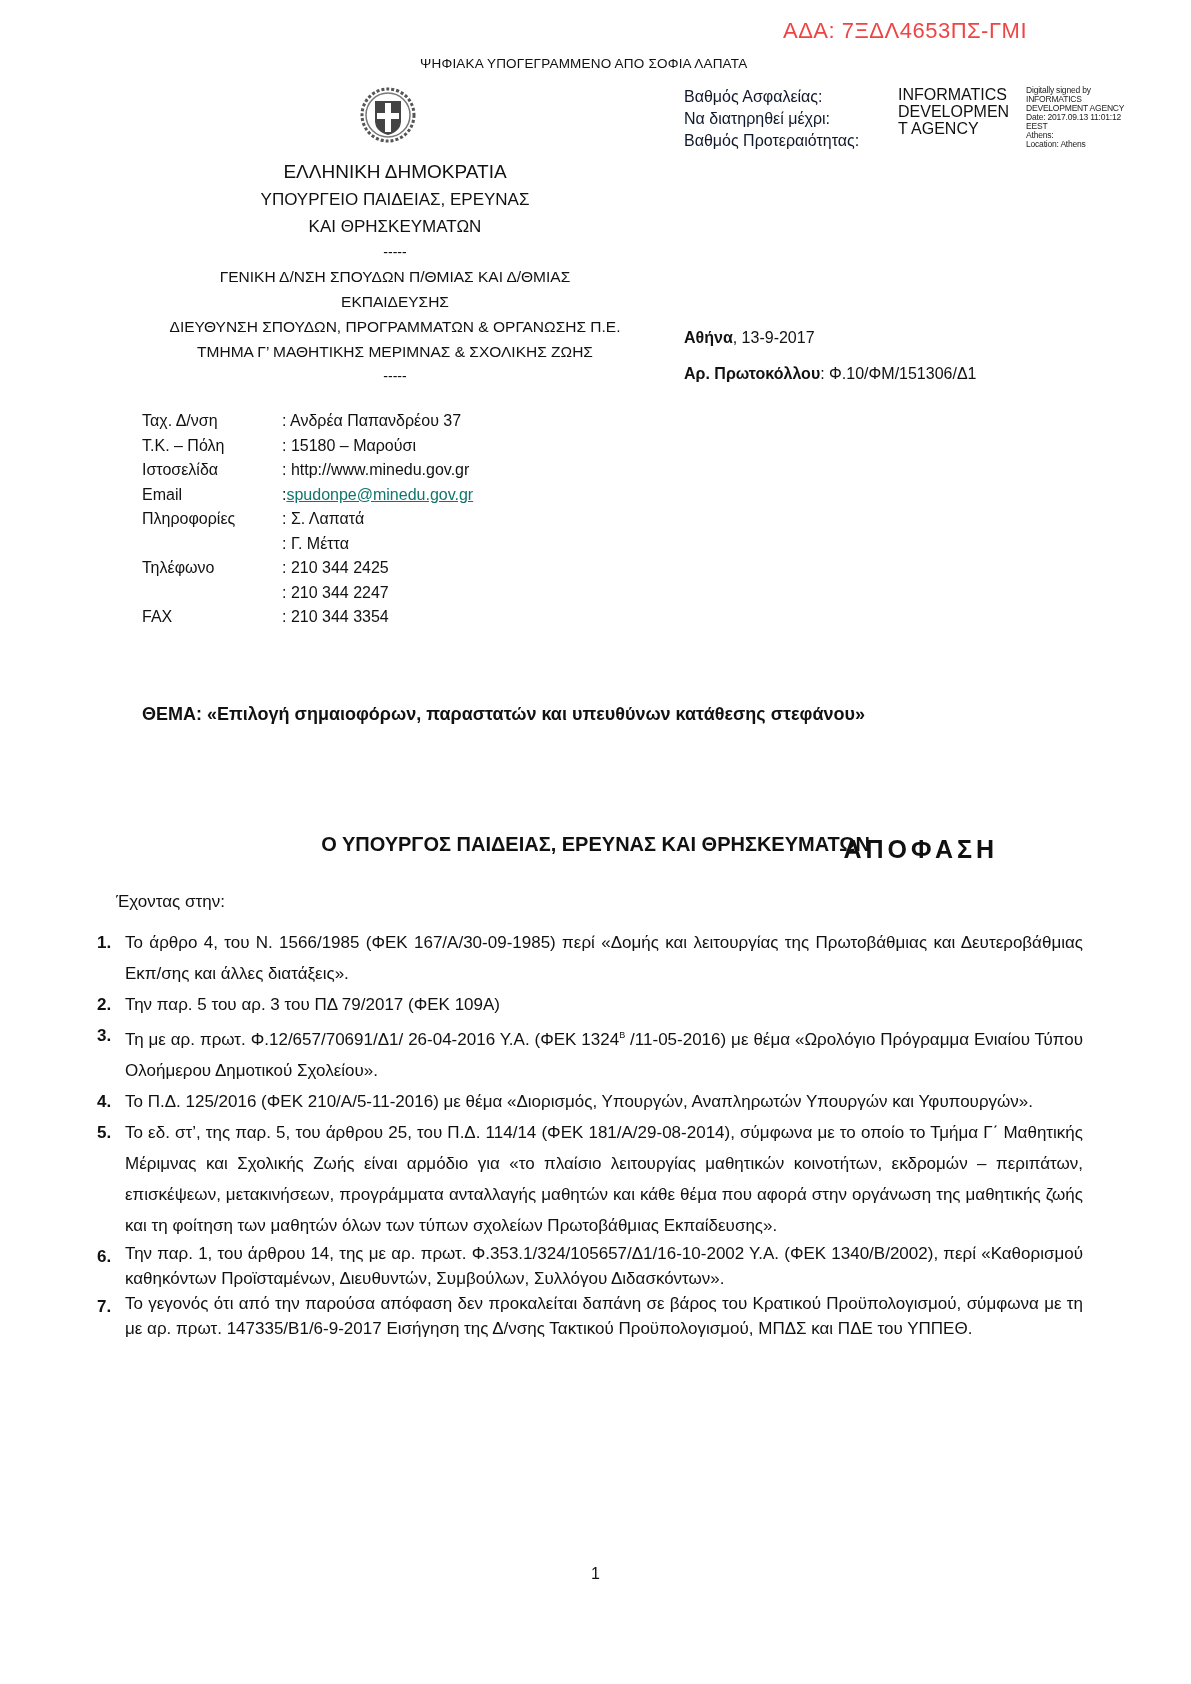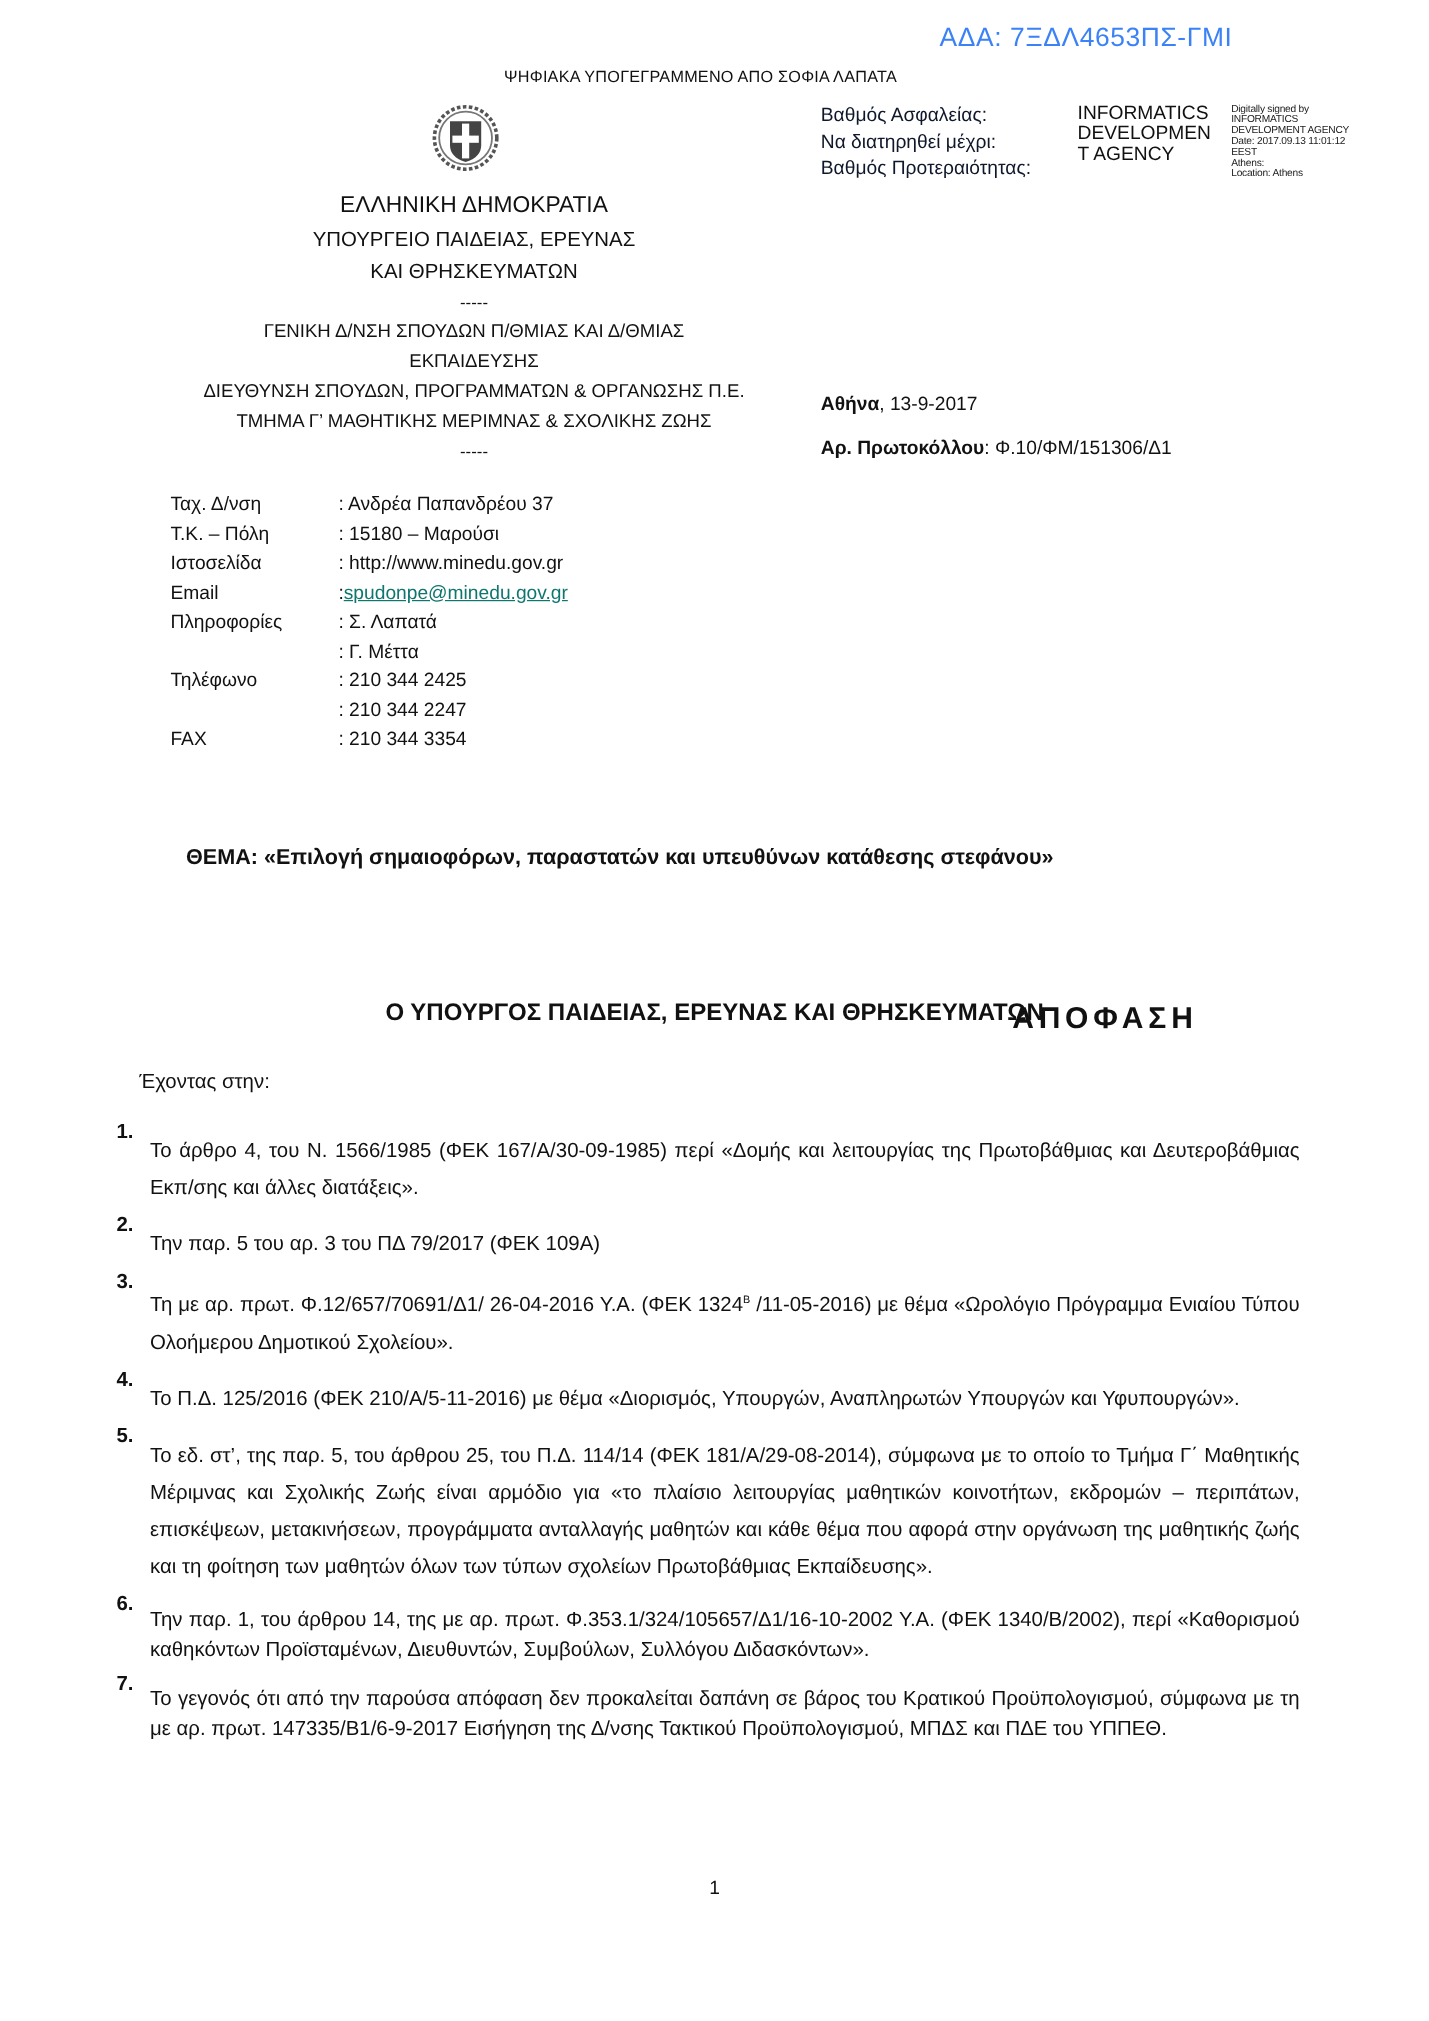--- a/index.html
+++ b/index.html
@@ -1,44 +1,44 @@
 <!DOCTYPE html>
 <html><head>
 <meta charset="utf-8">
 <style>
   html, body { margin: 0; padding: 0; background: #ffffff; }
   body {
     width: 1191px; height: 1684px; position: relative; overflow: hidden;
     font-family: "Liberation Sans", sans-serif; color: #111;
   }
   .abs { position: absolute; }
-  .ada { left: 783px; top: 18px; font-size: 22px; letter-spacing: 0.5px; color: #3b82f6; text-align: center; }
+  .ada { left: 783px; top: 18px; font-size: 22px; letter-spacing: 0.5px; color: #ef4444; text-align: center; }
   .signed-top { left: 420px; top: 56px; font-size: 13.5px; color: #111; letter-spacing: 0.2px; }
   .meta-labels { left: 684px; top: 86px; font-size: 16px; line-height: 22px; color: #0f172a; }
   .agency { left: 898px; top: 86px; font-size: 16px; line-height: 17px; color: #111; }
   .sig { left: 1026px; top: 86px; font-size: 8.5px; line-height: 9px; color: #222; letter-spacing: -0.2px; }
   .emblem { left: 358px; top: 85px; width: 60px; height: 60px; }
   .header-block { left: 120px; top: 158px; width: 550px; text-align: center; }
   .header-block .big { font-size: 19px; line-height: 28px; }
   .header-block .mid { font-size: 17px; line-height: 27px; }
   .header-block .small { font-size: 15.5px; line-height: 25px; }
   .header-block .sep { font-size: 14px; line-height: 24px; }
   .date-block { left: 684px; top: 320px; font-size: 16px; line-height: 36px; }
   .contact { left: 142px; top: 409px; font-size: 16px; line-height: 24.5px; }
   .contact .row { display: flex; }
   .contact .lbl { width: 140px; }
   .contact a { color: #0f766e; text-decoration: underline; }
-  .subject { left: 142px; top: 704px; font-size: 18px; font-weight: bold; margin-left: 13px; }
+  .subject { left: 142px; top: 704px; font-size: 18px; font-weight: bold; }
   .decision-title { left: 0; width: 998px; top: 835px; text-align: right; font-size: 25px; font-weight: bold; letter-spacing: 4px; }
   .minister { left: 0; width: 1191px; top: 833px; text-align: center; font-size: 20px; font-weight: bold; }
   .considering { left: 116px; top: 892px; font-size: 17px; }
   .list { left: 97px; top: 927px; width: 986px; font-size: 17px; line-height: 31px; }
   .list .item { display: flex; }
   .list .num { width: 28px; font-weight: bold; flex: none; }
-  .list .txt { flex: 1; text-align: justify; margin-top: 16px; }
+  .list .txt { flex: 1; text-align: justify; }
   .list .item.tight .txt { line-height: 25px; }
   .page-num { left: 0; width: 1191px; top: 1565px; text-align: center; font-size: 16px; }
   sup { font-size: 9px; }
 </style>
 </head>
 <body>
 
 <div class="abs ada">ΑΔΑ: 7ΞΔΛ4653ΠΣ-ΓΜΙ</div>
 <div class="abs signed-top">ΨΗΦΙΑΚΑ ΥΠΟΓΕΓΡΑΜΜΕΝΟ ΑΠΟ ΣΟΦΙΑ ΛΑΠΑΤΑ</div>
 

